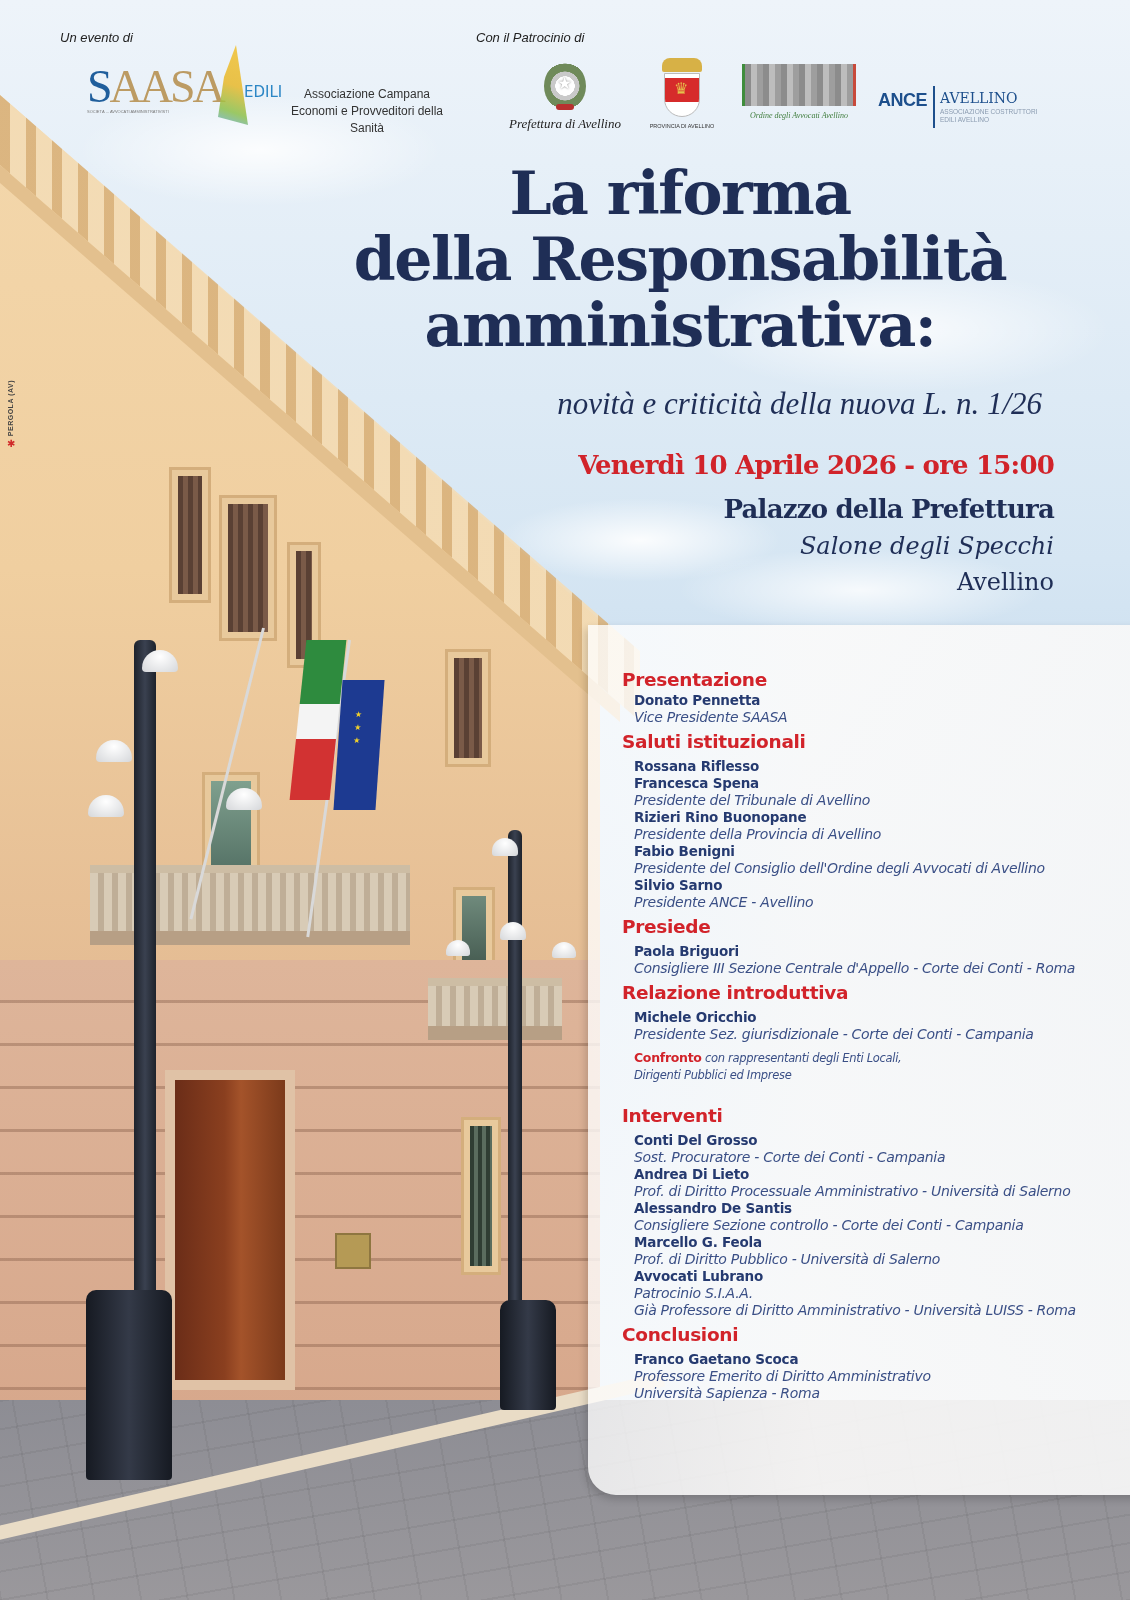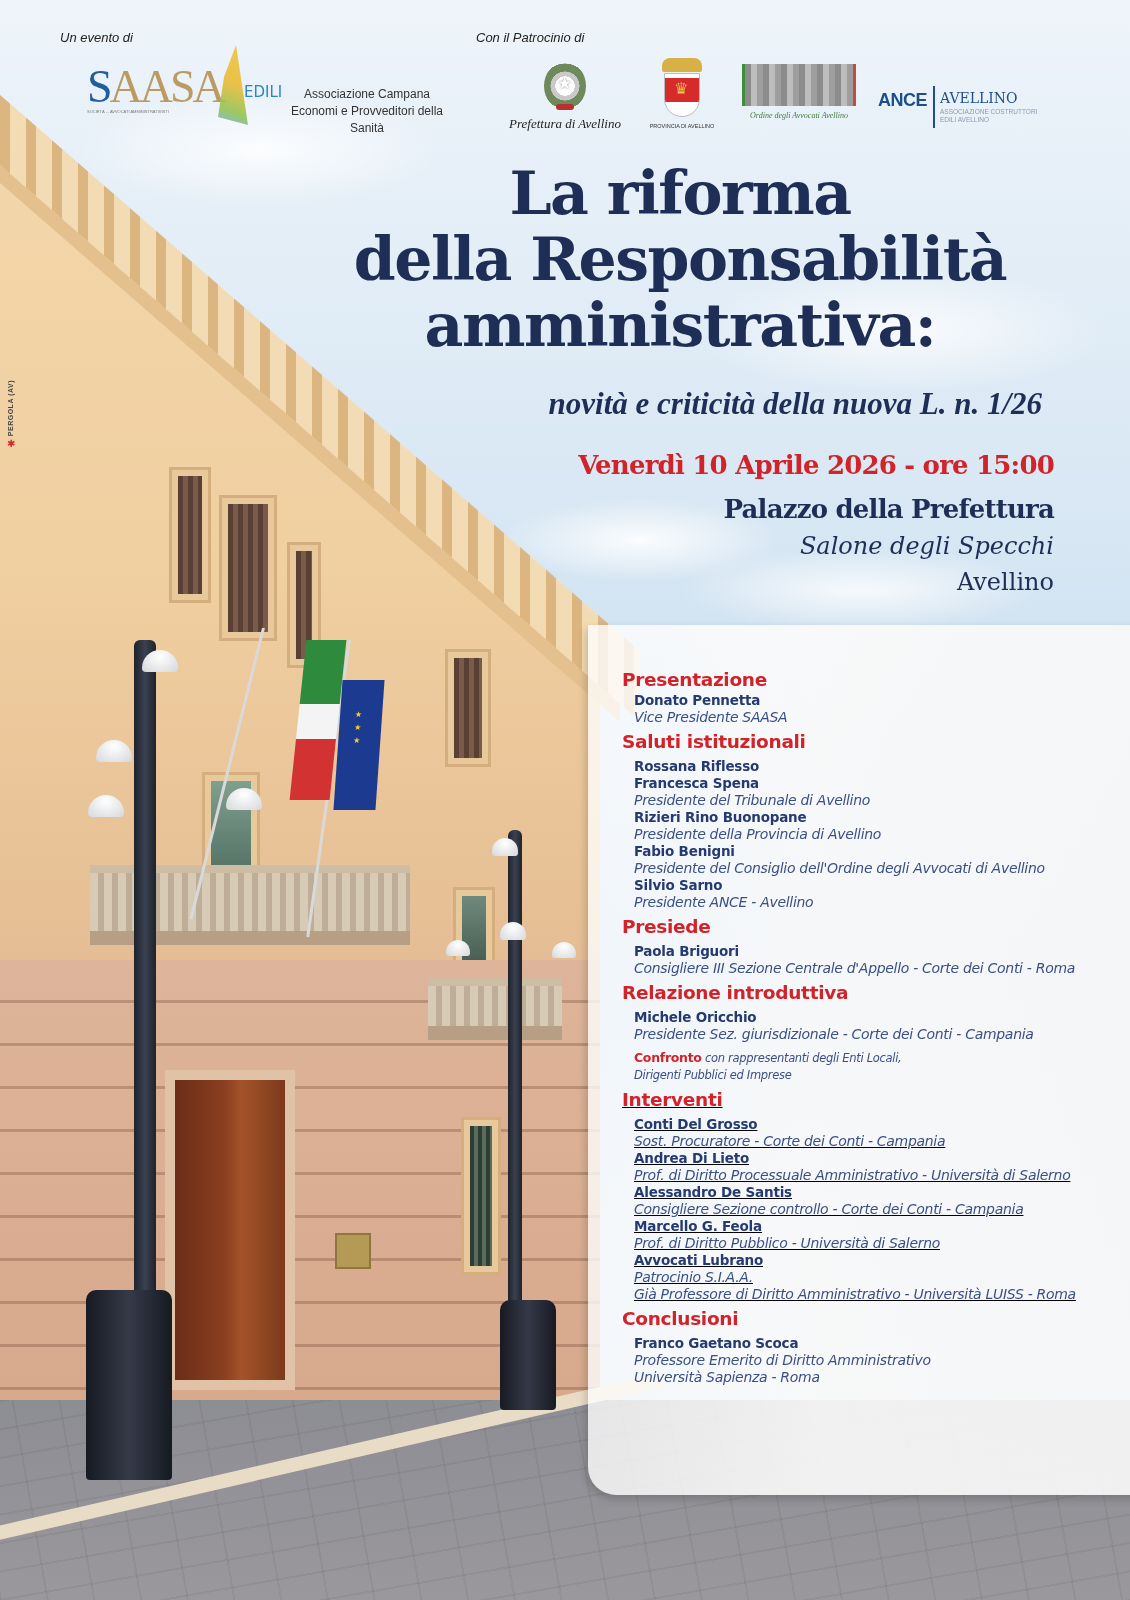--- a/index.html
+++ b/index.html
@@ -123,21 +123,21 @@
 
   .ance { left: 878px; top: 86px; width: 170px; height: 44px; }
   .ance .ance-mark { position: absolute; left: 0; top: 4px; font-size: 18px; font-weight: bold; color: #1d4f8c; letter-spacing: -.5px; }
   .ance .sep { position: absolute; left: 55px; top: 0; width: 2px; height: 42px; background: #1d4f8c; }
   .ance .city { position: absolute; left: 62px; top: 4px; font-size: 14px; color: #1d4f8c; }
   .ance .desc { position: absolute; left: 62px; top: 22px; font-size: 6.5px; color: #8a9bb0; line-height: 8px; width: 110px; }
 
   
   .title { position: absolute; left: 290px; top: 160px; width: 780px; text-align: center;
     font-family: "DejaVu Serif", serif; font-weight: bold; color: #1f2e56; font-size: 60px; line-height: 66px; letter-spacing: -1.5px; }
-  .subtitle { position: absolute; right: 88px; top: 386px; font-family: "Liberation Serif", serif; font-style: italic; font-size: 31px; color: #1f2e56; font-weight: bold; }
+  .subtitle { position: absolute; right: 88px; top: 386px; font-family: "Liberation Serif", serif; font-style: italic; font-size: 31px; color: #1f2e56; }
   .date { position: absolute; right: 76px; top: 450px; font-family: "DejaVu Serif", serif; font-weight: bold; font-size: 26px; color: #d1232a; letter-spacing: -.8px; }
   .venue { position: absolute; right: 76px; top: 494px; font-family: "DejaVu Serif", serif; font-weight: bold; font-size: 26px; color: #1f2e56; letter-spacing: -.8px; }
   .hall { position: absolute; right: 76px; top: 532px; font-family: "DejaVu Serif", serif; font-style: italic; font-size: 24px; color: #1f2e56; }
   .city { position: absolute; right: 76px; top: 568px; font-family: "DejaVu Serif", serif; font-size: 24px; color: #1f2e56; }
 
   
   .panel {
     position: absolute; left: 588px; top: 625px; width: 560px; height: 870px;
     background: linear-gradient(90deg, rgba(255,255,255,.78) 0%, rgba(252,251,250,.9) 40%, rgba(248,248,248,.92) 100%);
     border-radius: 0 0 0 28px;
@@ -302,21 +302,21 @@
     <div class="speaker">
       <div class="speaker-name">Michele Oricchio</div>
       <div class="speaker-role">Presidente Sez. giurisdizionale - Corte dei Conti - Campania</div>
     </div>
     <div class="confronto">
       <div><span class="kw">Confronto</span><span> con rappresentanti degli Enti Locali,</span></div>
       <div>Dirigenti Pubblici ed Imprese</div>
     </div>
   </div>
 
-  <div class="section" style="margin-top:4px;text-decoration:underline;">
+  <div class="section" style="margin-top:20px;">
     <div class="section-title" style="margin-bottom:4px;">Interventi</div>
     <div class="speaker">
       <div class="speaker-name">Conti Del Grosso</div>
       <div class="speaker-role">Sost. Procuratore - Corte dei Conti - Campania</div>
     </div>
     <div class="speaker">
       <div class="speaker-name">Andrea Di Lieto</div>
       <div class="speaker-role">Prof. di Diritto Processuale Amministrativo - Università di Salerno</div>
     </div>
     <div class="speaker">

